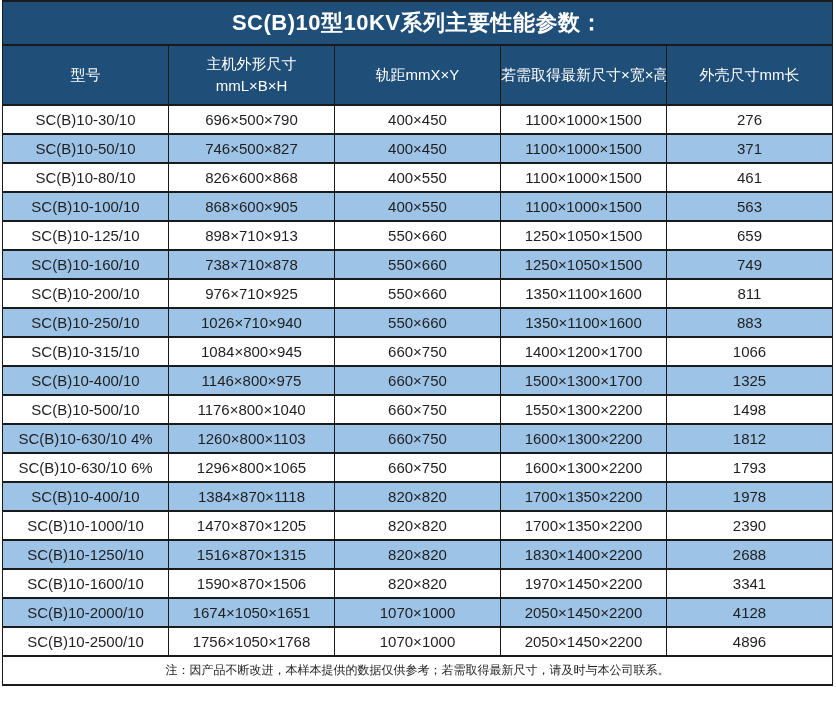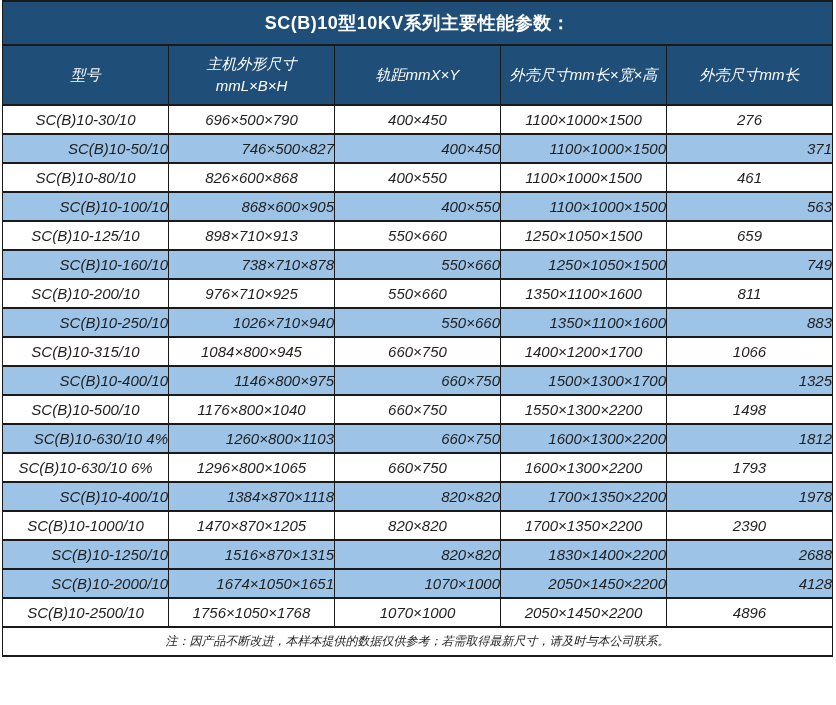--- a/index.html
+++ b/index.html
@@ -17,32 +17,31 @@
     margin: 0 3px 0 2px;
   }
   .title-bar {
     box-sizing: border-box;
     height: 44px;
     background: var(--header-bg, #1F4E79);
     border: 1px solid var(--border, #1a1a1a);
     border-top-width: 2px;
     border-bottom: none;
     color: var(--header-text, #ffffff);
-    font-size: 18px;
+    font-size: 22px;
     font-weight: bold;
     letter-spacing: 0.5px;
     display: flex;
     align-items: center;
     justify-content: center;
   }
   table {
     width: 100%;
     border-collapse: collapse;
     table-layout: fixed;
-    font-style: italic;
   }
   th, td {
     border: solid var(--border, #1a1a1a);
     border-width: 2px 1px;
     text-align: center;
     vertical-align: middle;
     padding: 0;
     overflow: hidden;
     white-space: nowrap;
   }
@@ -55,21 +54,20 @@
     line-height: 1.45;
   }
   tbody td {
     height: 27px;
     font-size: 15px;
     color: var(--body-text, #1f1f1f);
     background: #ffffff;
   }
   tbody tr.alt td {
     background: var(--row-alt-bg, #9DC3E6);
-    text-align: right;
   }
   tfoot td {
     height: 27px;
     font-size: 12px;
     color: var(--body-text, #1f1f1f);
     background: #ffffff;
     margin-left: 28px;
   }
 </style>
 </head>
@@ -81,21 +79,21 @@
 
   <table>
     <thead>
       <tr>
         <th>型号</th>
         <th>
           <span>主机外形尺寸</span><br>
           <span>mmL×B×H</span>
         </th>
         <th>轨距mmX×Y</th>
-        <th>外壳尺寸mm长×宽×高</th>
+        <th>若需取得最新尺寸×宽×高</th>
         <th>外壳尺寸mm长</th>
       </tr>
     </thead>
     <tbody>
         <tr>
           <td>SC(B)10-30/10</td>
           <td>696×500×790</td>
           <td>400×450</td>
           <td>1100×1000×1500</td>
           <td>276</td>
@@ -197,20 +195,27 @@
           <td>820×820</td>
           <td>1700×1350×2200</td>
           <td>2390</td>
         </tr>
         <tr class="alt">
           <td>SC(B)10-1250/10</td>
           <td>1516×870×1315</td>
           <td>820×820</td>
           <td>1830×1400×2200</td>
           <td>2688</td>
+        </tr>
+        <tr>
+          <td>SC(B)10-1600/10</td>
+          <td>1590×870×1506</td>
+          <td>820×820</td>
+          <td>1970×1450×2200</td>
+          <td>3341</td>
         </tr>
         <tr class="alt">
           <td>SC(B)10-2000/10</td>
           <td>1674×1050×1651</td>
           <td>1070×1000</td>
           <td>2050×1450×2200</td>
           <td>4128</td>
         </tr>
         <tr>
           <td>SC(B)10-2500/10</td>

